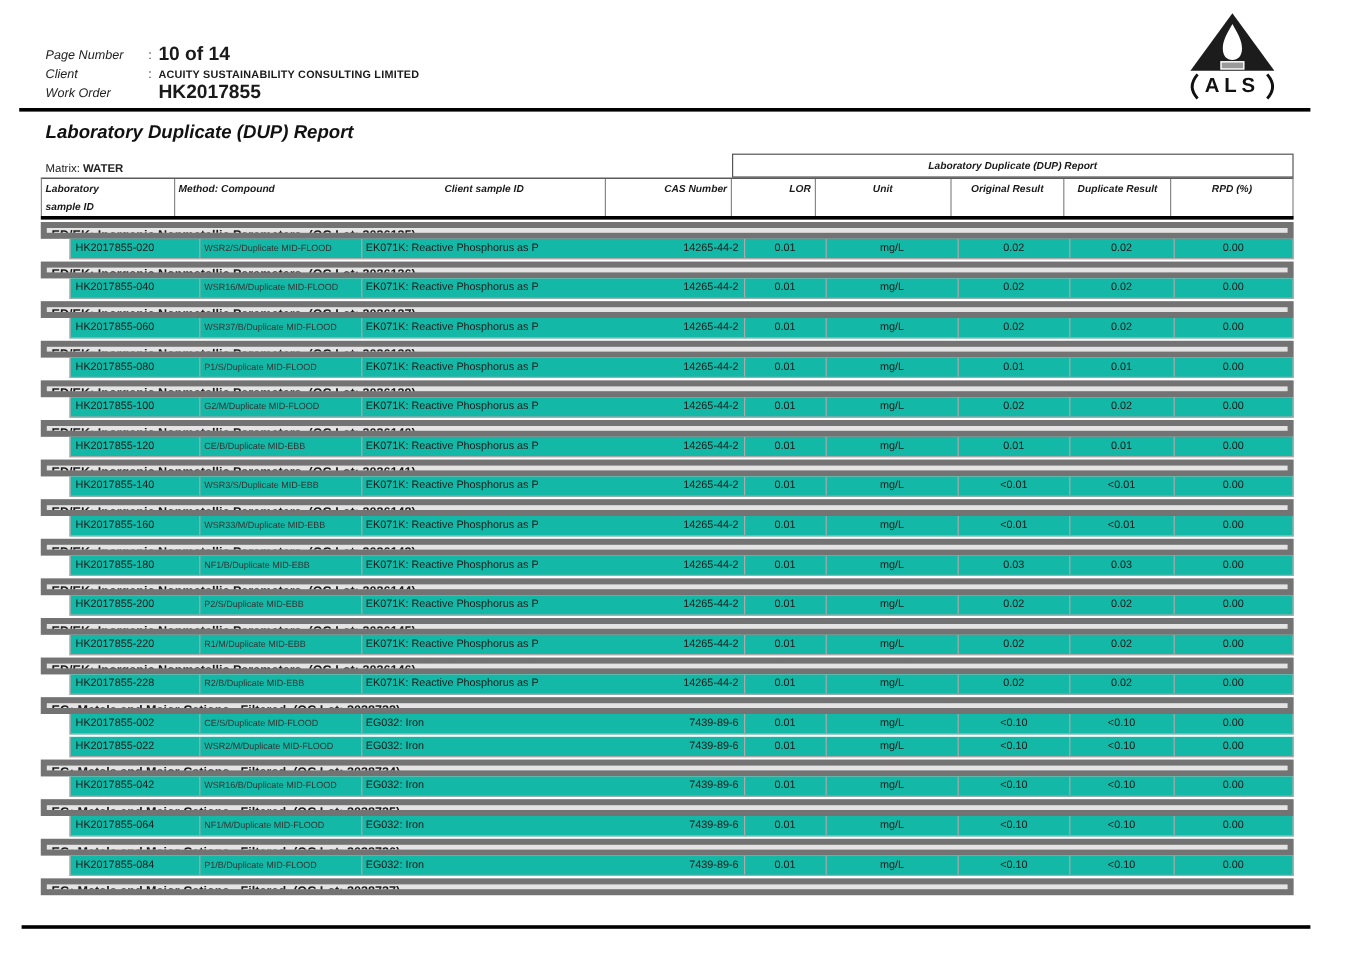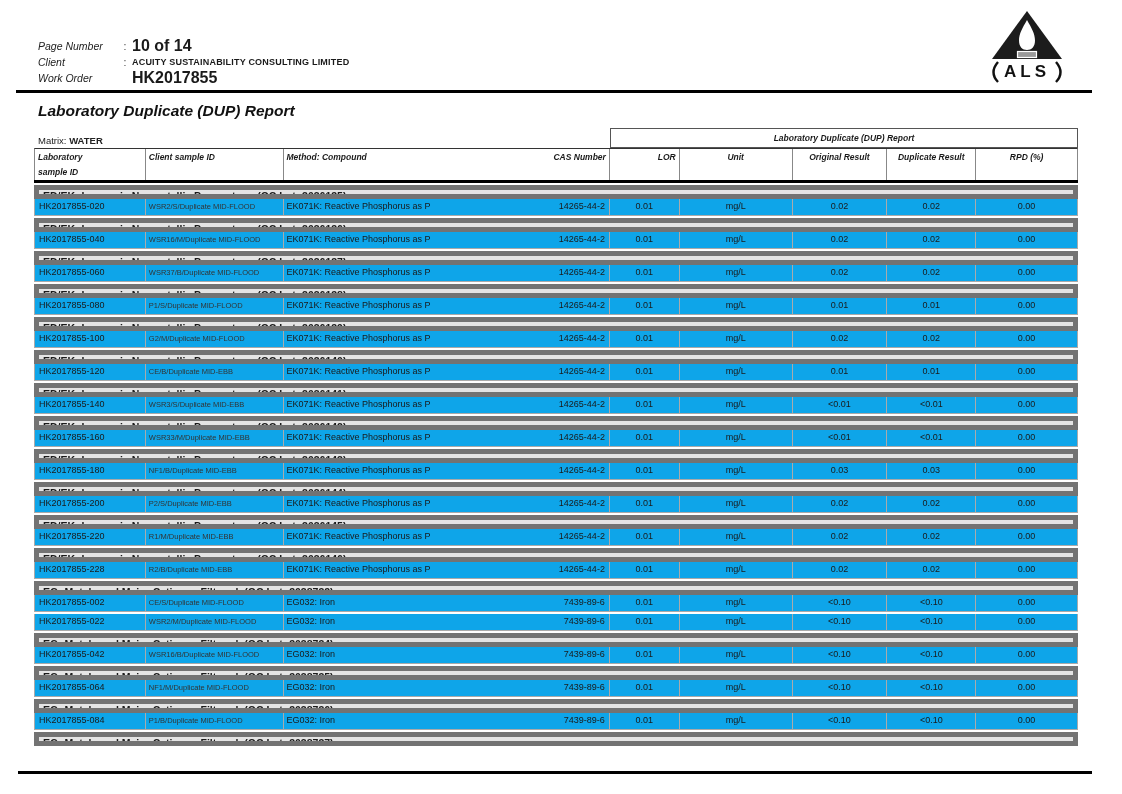--- a/index.html
+++ b/index.html
@@ -32,21 +32,21 @@
               border-top:1.5px solid #333; border-left:1px solid #888; border-right:1px solid #888; overflow:hidden; }
   .hcell { font-style:italic; font-weight:bold; font-size:8.5px; padding:3px 3px 0 3px; border-right:1px solid #888;
            white-space:nowrap; overflow:hidden; }
   .hcell .l2 { margin-top:5px; }
   .thick-sep { position:absolute; left:0; top:52px; width:1044px; height:3px; background:#000; }
   .tbody { position:absolute; left:0; top:57px; width:1044px; }
 
   .sec-header { height:14px; line-height:13px; background:#e4e4e4; border:5px solid #737373;
                 font-weight:bold; font-size:10.5px; padding-left:4px; white-space:pre; overflow:hidden; }
   .data-row { display:flex; height:17px; border:1px solid #aaa; border-top:none; margin-bottom:2px;
-              background:#0ea5e9; overflow:hidden; }
+              background:#14b8a6; overflow:hidden;margin-left:24px; }
   .cell { border-right:1px solid #aaa; font-size:9px; line-height:15px; padding:0 3px;
           white-space:nowrap; overflow:hidden; }
   .c-lab    { width:111px; padding-left:4px; }
   .c-client { width:138px; font-size:7.5px; color:#333; line-height:16px; }
   .c-method { width:222px; border-right:none; }
   .c-cas    { width:105px; text-align:right; padding-right:4px; }
   .c-lor    { width:70px;  text-align:center; }
   .c-unit   { width:113px; text-align:center; }
   .c-orig   { width:95px;  text-align:center; }
   .c-dup    { width:89px;  text-align:center; }
@@ -105,22 +105,22 @@
   </div>
 
   <div class="qc-table">
     <div class="span-box">Laboratory Duplicate (DUP) Report</div>
 
     <div class="col-head">
       <div class="hcell hc-lab">
         <div>Laboratory</div>
         <div class="l2">sample ID</div>
       </div>
+      <div class="hcell hc-method">Method: Compound</div>
       <div class="hcell hc-client">Client sample ID</div>
-      <div class="hcell hc-method">Method: Compound</div>
       <div class="hcell hc-cas">CAS Number</div>
       <div class="hcell hc-lor">LOR</div>
       <div class="hcell hc-unit">Unit</div>
       <div class="hcell hc-orig">Original Result</div>
       <div class="hcell hc-dup">Duplicate Result</div>
       <div class="hcell hc-rpd">RPD (%)</div>
     </div>
 
     <div class="thick-sep"></div>
 

